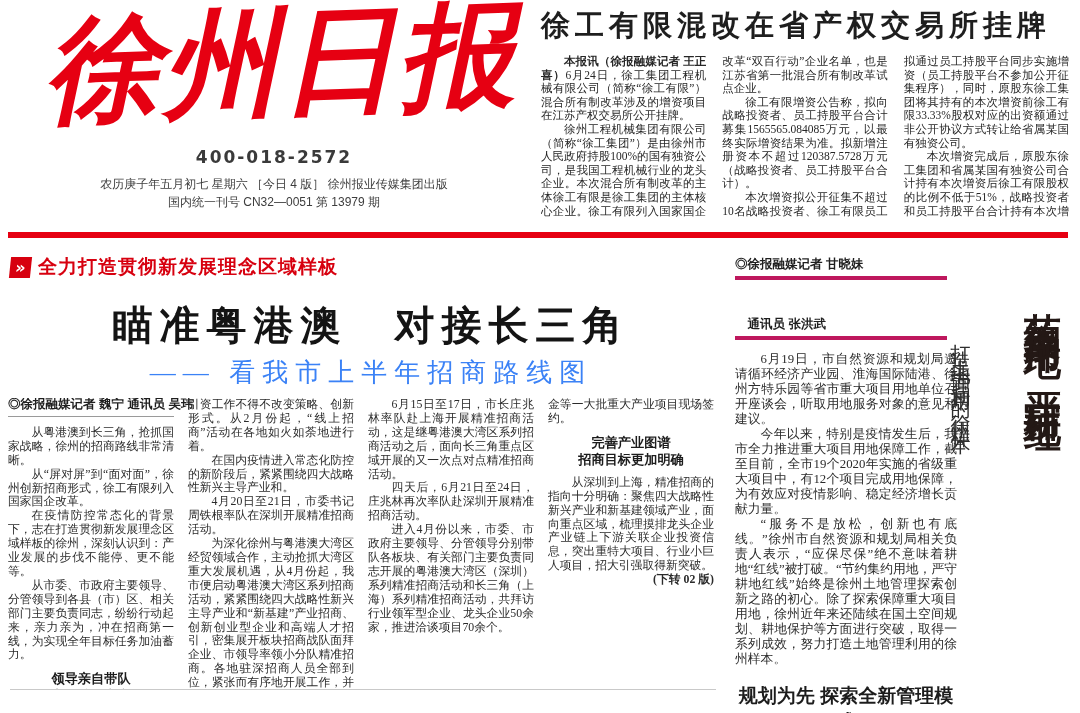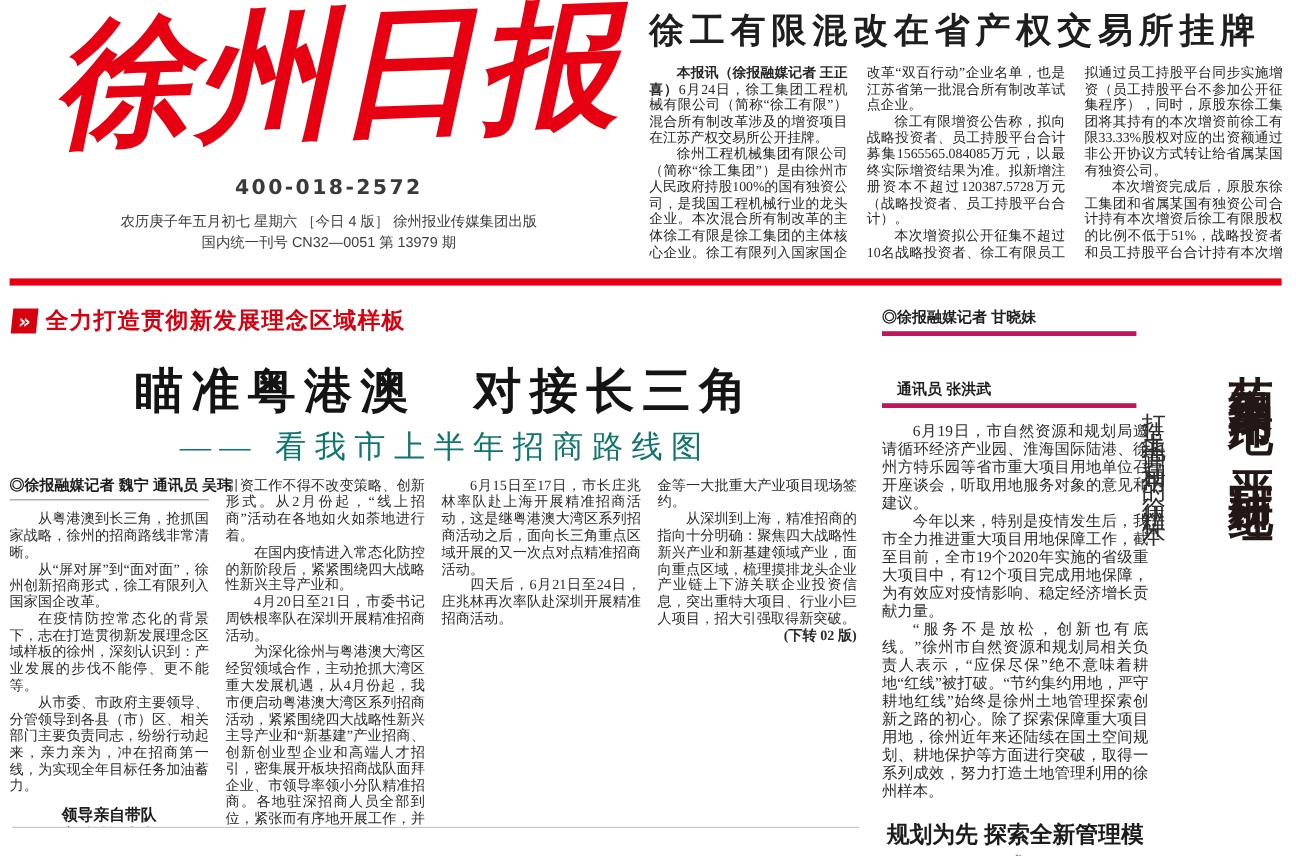--- a/index.html
+++ b/index.html
@@ -54,21 +54,21 @@
   }
   
   .main-headline{
     position:absolute; left:0; top:286px; width:742px; text-align:center;
     font-family:"Liberation Sans", sans-serif; font-weight:800; font-size:40px;
     letter-spacing:7px; color:#141414; white-space:nowrap;margin-top:12px;
   }
   .main-subtitle{
     position:absolute; left:0; top:355px; width:742px; text-align:center;
     font-family:"Liberation Serif", serif; font-size:26px; letter-spacing:7px;
-    color:#0f766e; white-space:nowrap;
+    color:#3b82f6; white-space:nowrap;
   }
   
   .main-columns{
     position:absolute; left:8px; top:398px; width:708px; height:292px; overflow:hidden;
     display:flex; gap:14px;
   }
   .col{ width:166px; flex:0 0 166px; font-size:11.8px; line-height:13.9px; text-align:justify; color:#2b2b2b; }
   .col p{ text-indent:2em; }
   .col p.no-indent{ text-indent:0; }
   .byline{
@@ -150,24 +150,29 @@
   </div>
   <div class="col">
     <p class="no-indent">引资工作不得不改变策略、创新形式。从2月份起，“线上招商”活动在各地如火如荼地进行着。</p>
     <p>在国内疫情进入常态化防控的新阶段后，紧紧围绕四大战略性新兴主导产业和。</p>
     <p>4月20日至21日，市委书记周铁根率队在深圳开展精准招商活动。</p>
     <p>为深化徐州与粤港澳大湾区经贸领域合作，主动抢抓大湾区重大发展机遇，从4月份起，我市便启动粤港澳大湾区系列招商活动，紧紧围绕四大战略性新兴主导产业和“新基建”产业招商、创新创业型企业和高端人才招引，密集展开板块招商战队面拜企业、市领导率领小分队精准招商。各地驻深招商人员全部到位，紧张而有序地开展工作，并同步推进线上招商活动，全面拉开“战疫情、保发展”序幕。</p>
   </div>
   <div class="col">
     <p>6月15日至17日，市长庄兆林率队赴上海开展精准招商活动，这是继粤港澳大湾区系列招商活动之后，面向长三角重点区域开展的又一次点对点精准招商活动。</p>
     <p>四天后，6月21日至24日，庄兆林再次率队赴深圳开展精准招商活动。</p>
+    <p>进入4月份以来，市委、市政府主要领导、分管领导分别带队各板块、有关部门主要负责同志开展的粤港澳大湾区（深圳）系列精准招商活动和长三角（上海）系列精准招商活动，共拜访行业领军型企业、龙头企业50余家，推进洽谈项目70余个。</p>
 
   </div>
   <div class="col">
     <p class="no-indent">金等一大批重大产业项目现场签约。</p>
+    <div class="subhead">
+      <div>完善产业图谱</div>
+      <div>招商目标更加明确</div>
+    </div>
     <p>从深圳到上海，精准招商的指向十分明确：聚焦四大战略性新兴产业和新基建领域产业，面向重点区域，梳理摸排龙头企业产业链上下游关联企业投资信息，突出重特大项目、行业小巨人项目，招大引强取得新突破。</p>
     <p class="continued">(下转 02 版)</p>
   </div>
 </div>
 <div class="bottom-rule"></div>
 
 <div class="right-article">
   <div class="right-byline">◎徐报融媒记者 甘晓妹</div>
   <div class="right-byline second">通讯员 张洪武</div>
   <p>6月19日，市自然资源和规划局邀请循环经济产业园、淮海国际陆港、徐州方特乐园等省市重大项目用地单位召开座谈会，听取用地服务对象的意见和建议。</p>

